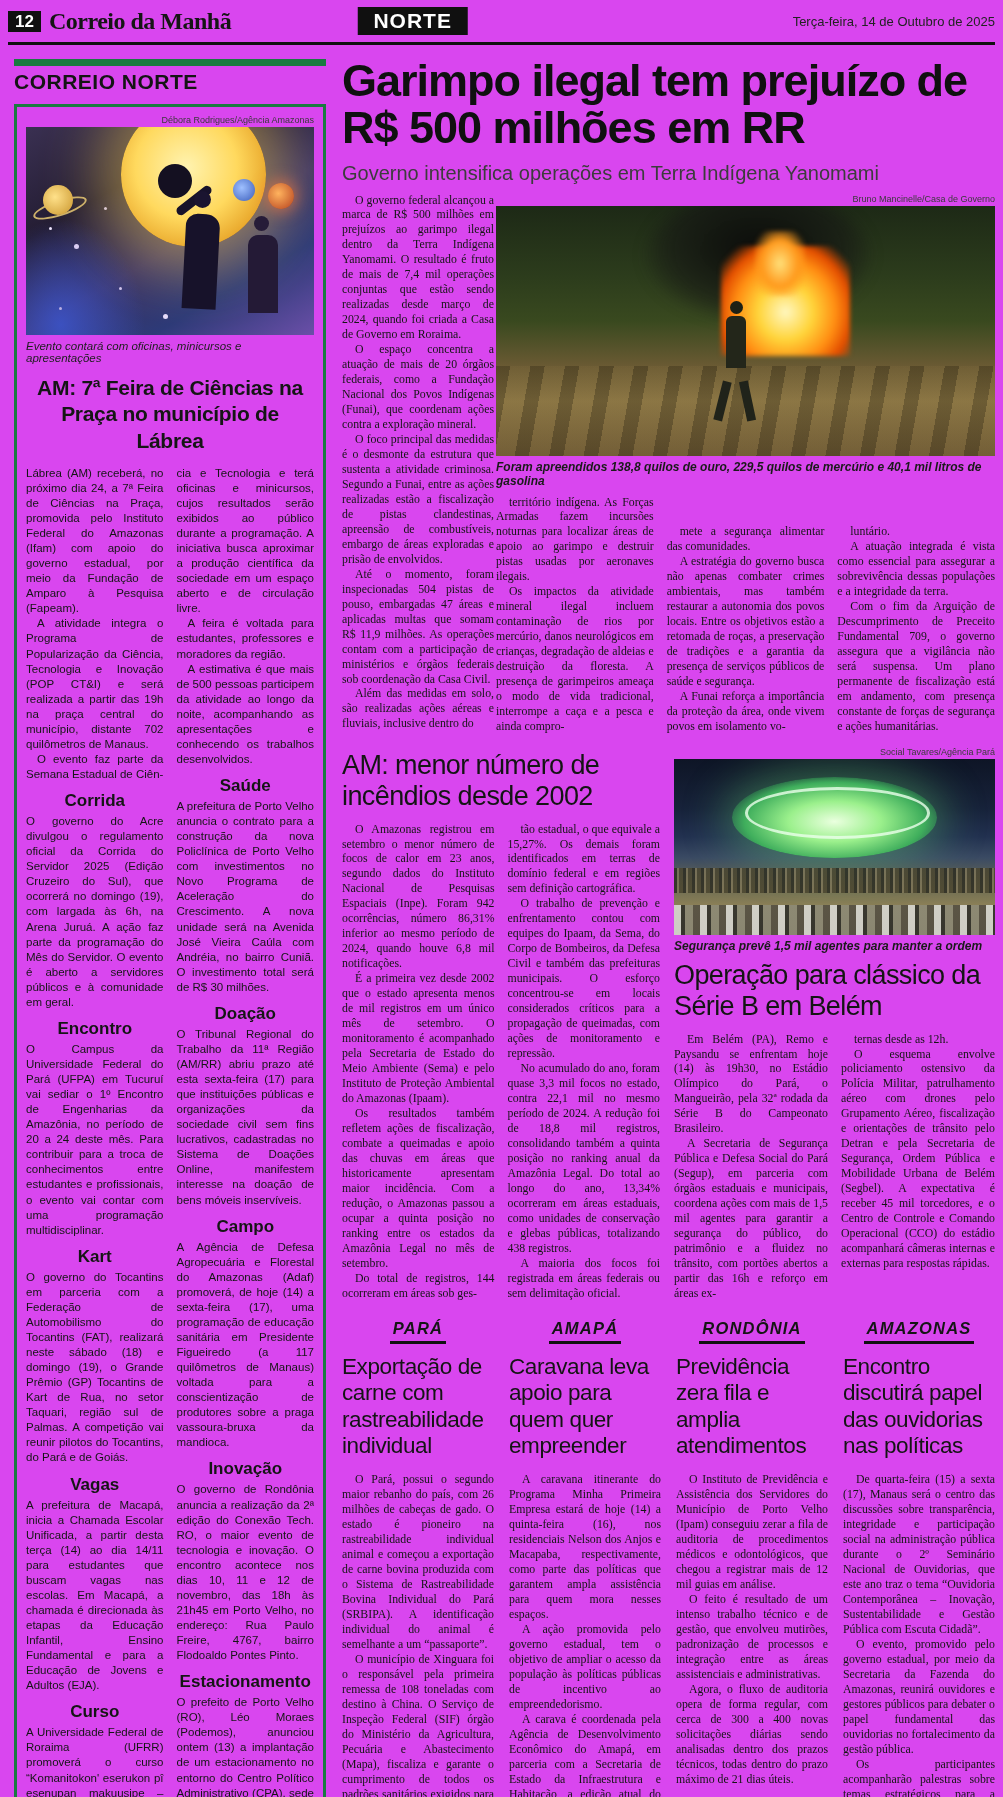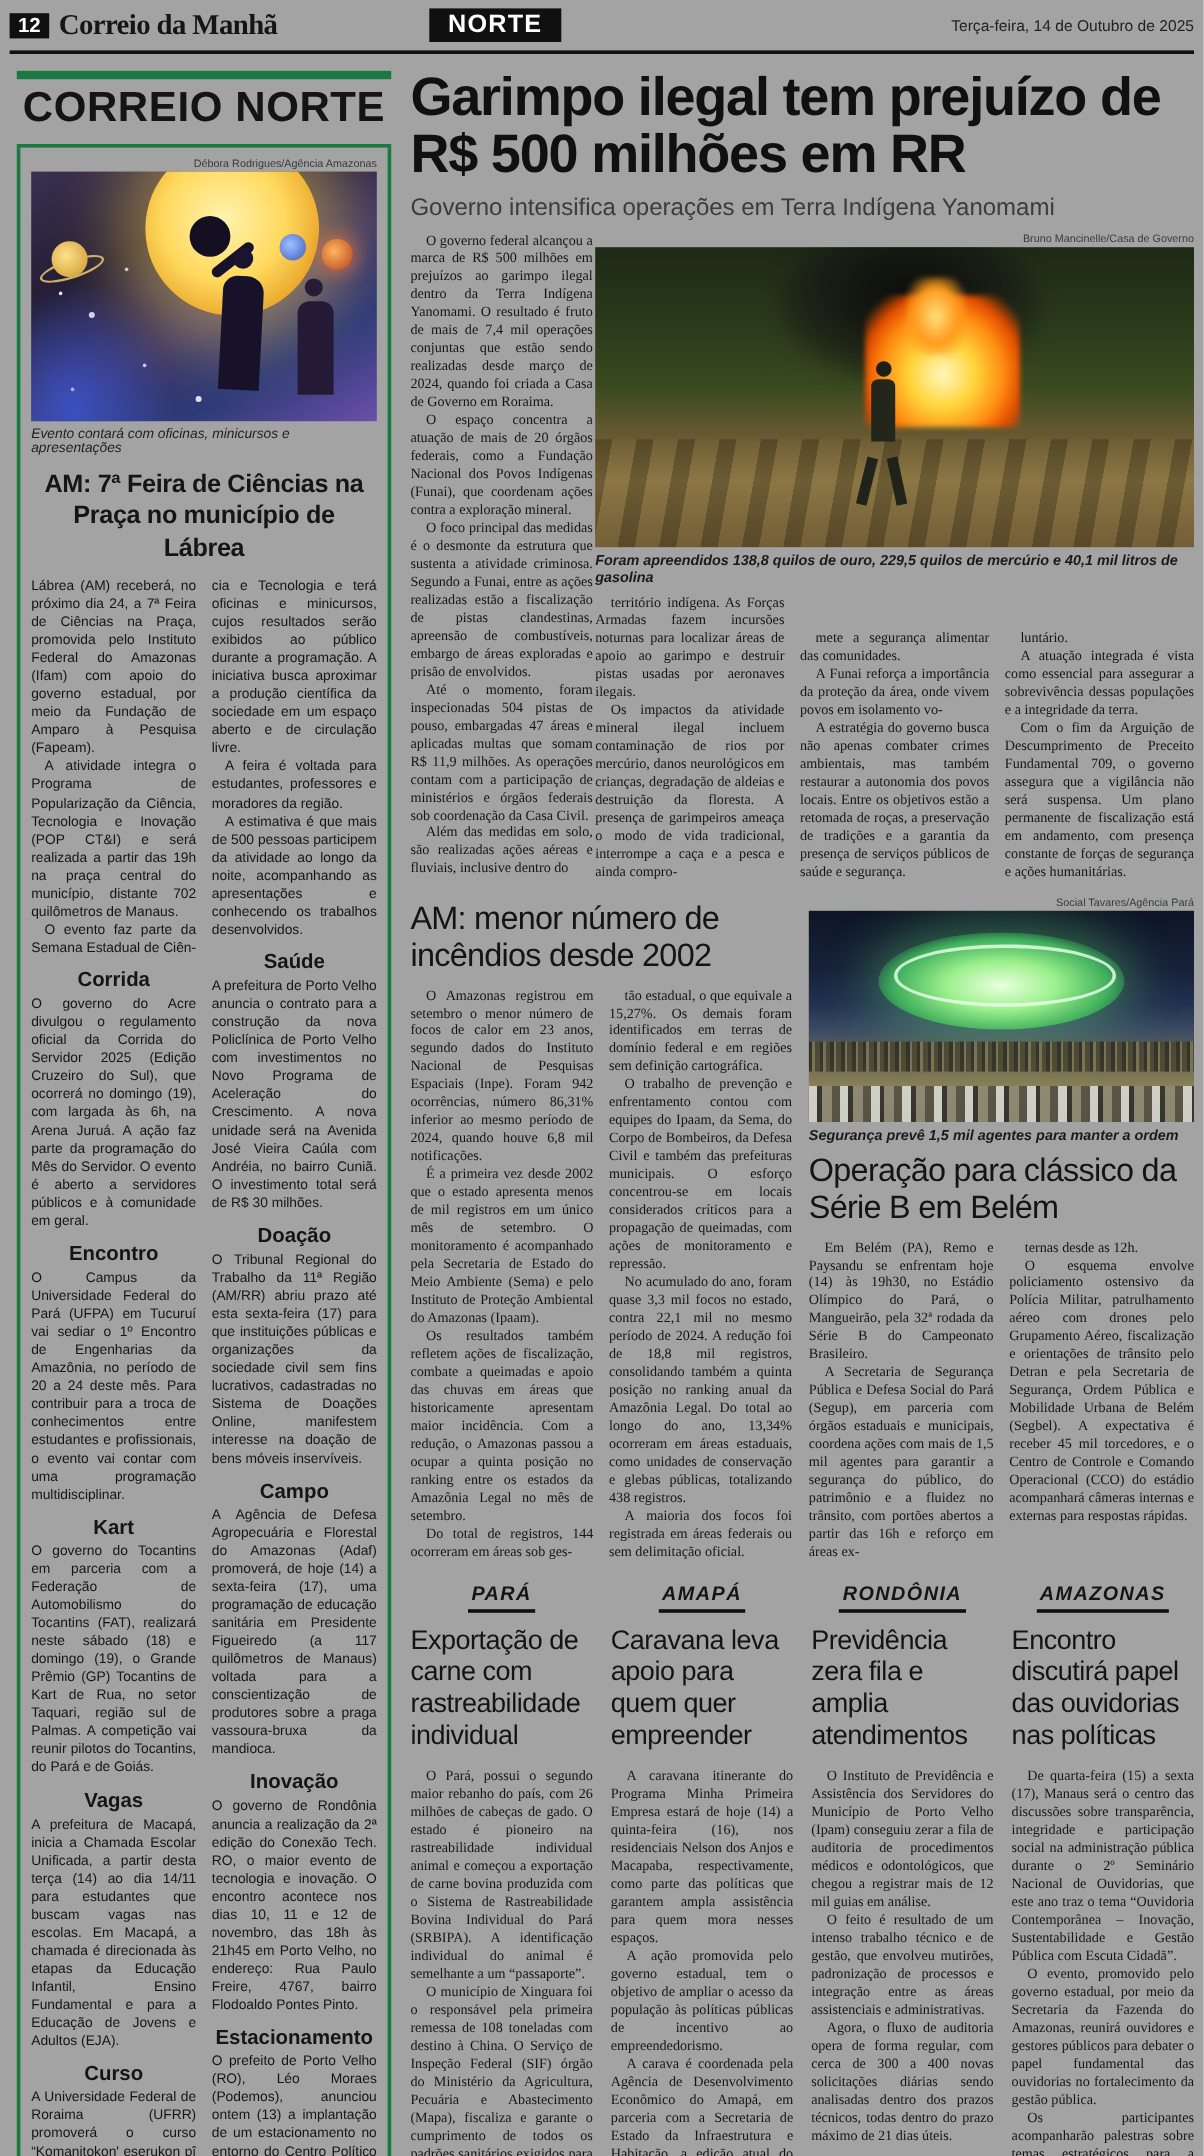--- a/index.html
+++ b/index.html
@@ -1,35 +1,35 @@
 <!DOCTYPE html>
 <html lang="pt"><head>
 <meta charset="utf-8">
 <style>
   html,body{margin:0;padding:0;background:#e8e8e8;}
-  .page{position:relative;width:1003px;height:1797px;margin:0 auto;background:#a3a3a3;
+  .page{position:relative;width:1003px;height:1797px;margin:0 auto;background:#d946ef;
         overflow:hidden;color:#151515;font-family:"Liberation Sans",sans-serif;}
   
   .masthead-bar{position:relative;display:flex;align-items:center;height:42px;
         margin:0 8px 0 8px;border-bottom:3px solid #101010;}
   .mb-left{display:flex;align-items:center;gap:8px;flex:1;}
   .pagenum{background:#101010;color:#fff;font-weight:bold;font-size:17px;
         padding:2px 7px;line-height:1;}
   .mastname{font-family:"Liberation Serif",serif;font-weight:bold;font-size:24px;
         letter-spacing:-.5px;}
   .section-flag{position:absolute;left:41%;transform:translateX(-50%);
         background:#101010;color:#fff;font-weight:bold;font-size:21px;
         letter-spacing:1px;padding:2px 16px;line-height:1.15;}
   .mb-date{flex:1;text-align:right;font-size:13px;color:#222;}
   
   .content{display:flex;gap:16px;padding:2px 8px 0 14px;}
   
   .leftcol{width:312px;flex:none;}
   .green-bar{height:7px;background:#1b7a41;margin:12px 0 4px;}
-  .ln-title{font-size:35px;font-weight:bold;text-align:center;letter-spacing:.5px;
+  .ln-title{font-size:21px;font-weight:bold;text-align:left;letter-spacing:.5px;
         margin:4px 0 10px;color:#141414;}
   .green-box{border:3px solid #1b7a41;padding:7px 9px 10px;}
   .credit{font-size:9px;text-align:right;color:#3a3a3a;margin:1px 0 2px;}
   .caption{font-style:italic;font-size:11.5px;color:#1e1e1e;margin:5px 0 2px;}
   .lede-title{font-size:21px;font-weight:600;text-align:center;line-height:1.25;
         margin:11px 2px 12px;letter-spacing:-.3px;}
   .twocol{display:flex;gap:13px;}
   .twocol>div{flex:1;min-width:0;}
   .sans-body{font-size:11.5px;line-height:1.31;text-align:justify;}
   .sans-body p{margin:0;text-indent:11px;}
@@ -240,22 +240,22 @@
             <div class="art soldier-leg2"></div>
           </div>
           <div class="cap-strong">Foram apreendidos 138,8 quilos de ouro, 229,5 quilos de mercúrio e 40,1 mil litros de gasolina</div>
           <div class="threecol">
             <div class="serif">
                 <p>território indígena. As Forças Armadas fazem incursões noturnas para localizar áreas de apoio ao garimpo e destruir pistas usadas por aeronaves ilegais.</p>
                 <p>Os impactos da atividade mineral ilegal incluem contaminação de rios por mercúrio, danos neurológicos em crianças, degradação de aldeias e destruição da floresta. A presença de garimpeiros ameaça o modo de vida tradicional, interrompe a caça e a pesca e ainda compro-</p>
               </div>
             <div class="serif">
                 <p>mete a segurança alimentar das comunidades.</p>
+                <p>A estratégia do governo busca não apenas combater crimes ambientais, mas também restaurar a autonomia dos povos locais. Entre os objetivos estão a retomada de roças, a preservação de tradições e a garantia da presença de serviços públicos de saúde e segurança.</p>
                 <p>A Funai reforça a importância da proteção da área, onde vivem povos em isolamento vo-</p>
-                <p>A estratégia do governo busca não apenas combater crimes ambientais, mas também restaurar a autonomia dos povos locais. Entre os objetivos estão a retomada de roças, a preservação de tradições e a garantia da presença de serviços públicos de saúde e segurança.</p>
               </div>
             <div class="serif">
                 <p>luntário.</p>
                 <p>A atuação integrada é vista como essencial para assegurar a sobrevivência dessas populações e a integridade da terra.</p>
                 <p>Com o fim da Arguição de Descumprimento de Preceito Fundamental 709, o governo assegura que a vigilância não será suspensa. Um plano permanente de fiscalização está em andamento, com presença constante de forças de segurança e ações humanitárias.</p>
               </div>
           </div>
         </div>
       </div>
 

